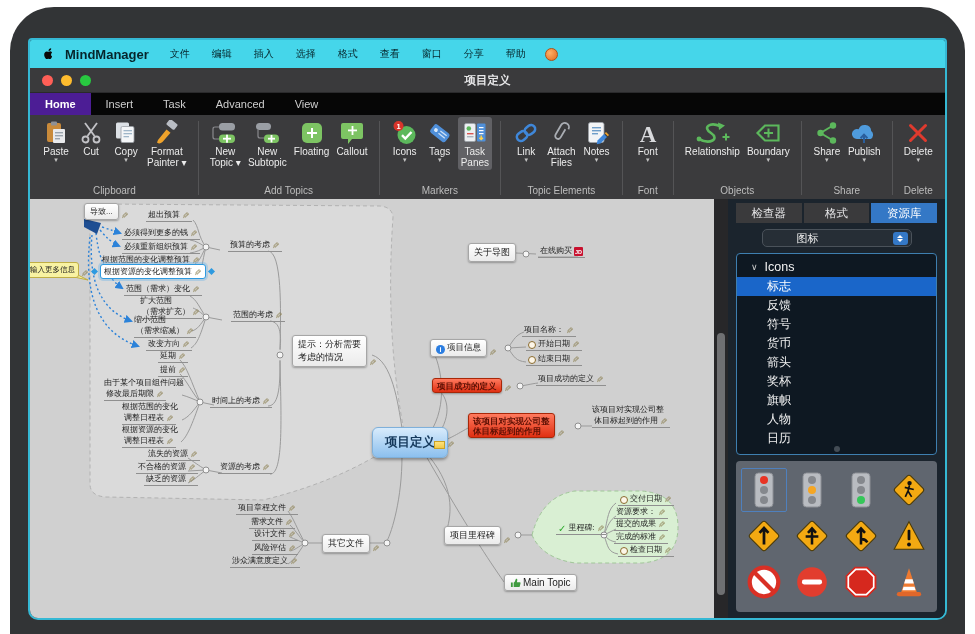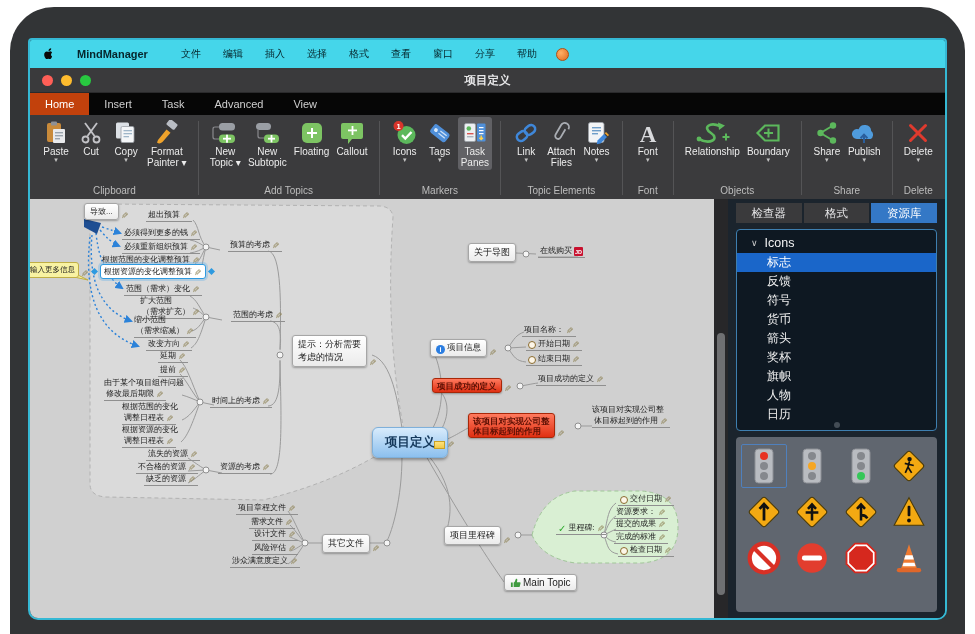--- a/index.html
+++ b/index.html
@@ -1,34 +1,34 @@
 <!DOCTYPE html>
 <html><head>
 <meta charset="utf-8">
 <style>
   html,body{margin:0;padding:0;background:#fff;}
   body{width:975px;height:634px;overflow:hidden;font-family:"Liberation Sans","DejaVu Sans",sans-serif;position:relative;}
   .bezel{position:absolute;left:10px;top:7px;width:955px;height:627px;background:#323436;border-radius:44px 44px 0 0;}
   .screen{position:absolute;left:28px;top:38px;width:919px;height:582px;background:#1b242d;border:2px solid #35b8d4;border-radius:4px 4px 10px 10px;box-sizing:border-box;overflow:hidden;display:flex;flex-direction:column;}
   
   .menubar{height:28px;background:#45d6ea;display:flex;align-items:center;padding:0 12px;gap:0;flex:0 0 auto;}
-  .menubar .app{font-weight:bold;font-size:11px;color:#06252b;margin:0 22px;}
+  .menubar .app{font-weight:bold;font-size:13px;color:#06252b;margin:0 10px;}
   .menubar .mitem{font-size:10px;color:#06252b;padding:0 11px;}
   .mb-badge{width:11px;height:11px;border-radius:50%;background:radial-gradient(circle at 35% 35%,#ffb066,#e06a1e);margin-left:8px;border:1px solid #b34f12;}
   
   .titlebar{height:24px;background:#3a3a3c;display:flex;align-items:center;position:relative;flex:0 0 auto;border-bottom:1px solid #2a2a2c;}
   .tl{width:11px;height:11px;border-radius:50%;margin-left:8px;}
   .tl.red{background:#ff5f57;margin-left:12px;}
   .tl.yel{background:#febc2e;}
   .tl.grn{background:#28c840;}
   .wtitle{position:absolute;left:0;right:0;text-align:center;color:#e8e8ea;font-size:11.5px;font-weight:bold;}
   
   .tabbar{height:22px;background:#060606;display:flex;align-items:stretch;flex:0 0 auto;}
   .tab{display:flex;align-items:center;padding:0 15px;font-size:11px;color:#cfcfcf;}
-  .tab.active{background:#c2410c;color:#fff;}
+  .tab.active{background:#4c1d95;color:#fff;font-weight:bold;}
   
   .ribbon{height:84px;background:#3b3b3d;display:flex;align-items:stretch;justify-content:space-evenly;flex:0 0 auto;padding:1px 2px;box-sizing:border-box;}
   .rgroup{display:flex;flex-direction:column;align-items:center;padding:1px 1px;}
   .rbtns{display:flex;align-items:flex-start;gap:1px;flex:1;}
   .rbtn{display:flex;flex-direction:column;align-items:center;padding:2px 3px;border-radius:3px;min-width:28px;}
   .rbtn.sel{background:#616165;}
   .ric{height:27px;display:flex;align-items:center;justify-content:center;}
   .rlabel{font-size:10px;color:#ececec;text-align:center;line-height:11px;white-space:nowrap;}
   .caret{color:#c2c2c2;font-size:7px;line-height:6px;}
   .glabel{font-size:10px;color:#bdbdbd;line-height:12px;}
@@ -969,20 +969,29 @@
     </div>
     <div class="vscroll">
       <div class="vthumb" style="top:134px;height:262px;"></div>
     </div>
     <div class="sidebar" id="sidebar">
         <div class="stabs">
           <div class="stab">检查器</div>
           <div class="stab">格式</div>
           <div class="stab active">资源库</div>
         </div>
+        <div class="sdroprow">
+          <div class="sdrop">
+            <span>图标</span>
+            <span class="ctrl">
+              <span class="tri up"></span>
+              <span class="tri down"></span>
+            </span>
+          </div>
+        </div>
         <div class="slist">
           <div class="slhead">
             <span class="chev">∨</span>
             <span>Icons</span>
           </div>
           <div class="slitem selected">标志</div>
           <div class="slitem">反馈</div>
           <div class="slitem">符号</div>
           <div class="slitem">货币</div>
           <div class="slitem">箭头</div>

